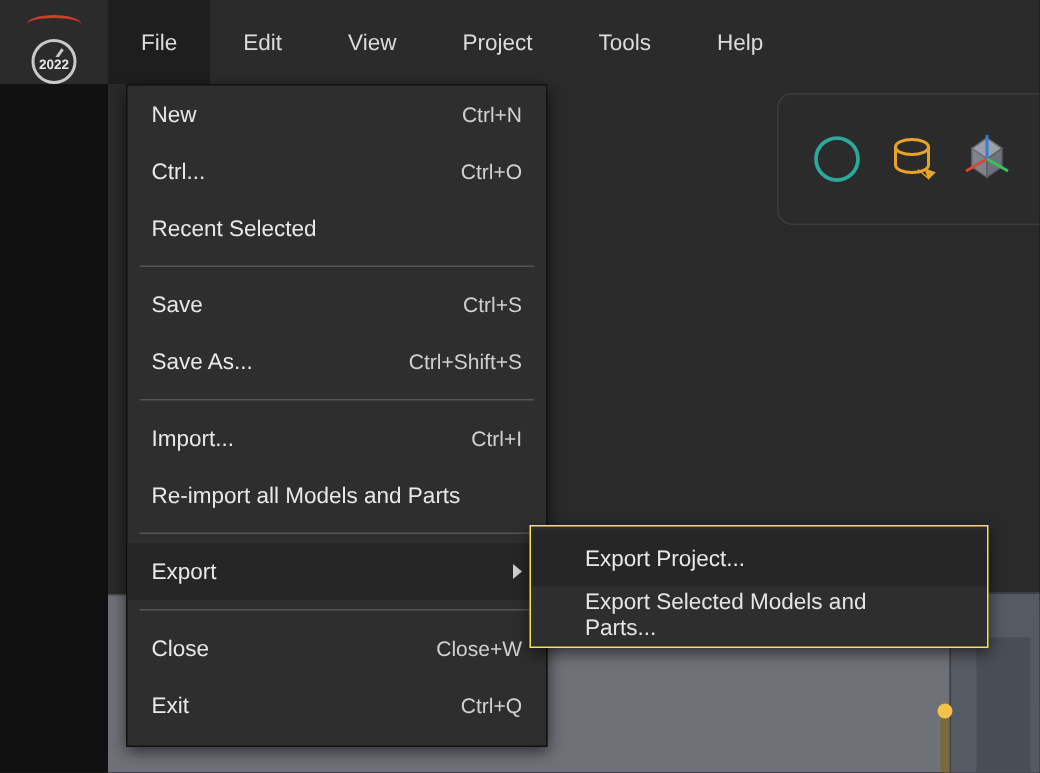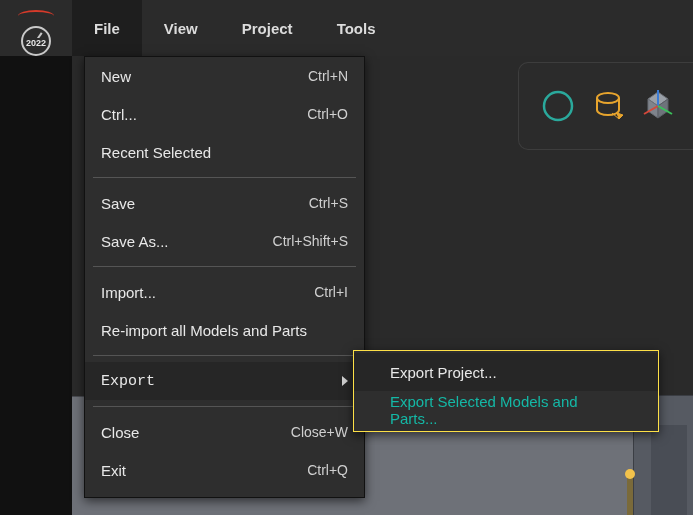--- a/index.html
+++ b/index.html
@@ -57,21 +57,20 @@
     color: #e6e6e6;
     background: #2b2b2b;
     padding: 0 1px;
   }
   .menu-item {
     padding: 0 22px;
     display: flex;
     align-items: center;
     color: #dcdcdc;
     cursor: default;
-    font-weight: bold;
   }
   .menu-item.active {
     background: #1e1e1e;
   }
 
   
   .left-strip {
     position: absolute;
     top: 56px; left: 0;
     width: 72px; bottom: 0;
@@ -154,21 +153,21 @@
   .dd-row {
     height: 38px;
     display: flex;
     align-items: center;
     padding: 0 16px;
     justify-content: space-between;
     color: #e8e8e8;
   }
   .dd-row .lbl { white-space: nowrap; }
   .dd-row .sc { color: #d0d0d0; font-size: 14px; }
-  .dd-row.hover { background: #262626; font-family: Liberation Mono, monospace; }
+  .dd-row.hover { background: #262626; }
   .dd-row.has-sub::after {
     content: "";
     width: 0; height: 0;
     border-top: 5px solid transparent;
     border-bottom: 5px solid transparent;
     border-left: 6px solid #cfcfcf;
     margin-left: 8px;
   }
   .dd-row.has-sub { justify-content: flex-start; }
   .dd-row.has-sub .lbl { flex: 1; }
@@ -189,35 +188,37 @@
     padding: 2px 0;
   }
   .sub-row {
     height: 38px;
     display: flex;
     align-items: center;
     padding: 0 36px 0 36px;
     color: #e8e8e8;
   }
   .sub-row.hover { background: #262626; }
-  .sub-row.disabled { color: #14b8a6; }
+  .sub-row.disabled { color: #e5e5e5; }
 </style>
 </head>
 <body>
 
 <div class="menubar">
   <div class="logo-cell">
     <div class="logo-arc"></div>
     <div class="logo-dial"></div>
     <div class="logo-year">2022</div>
   </div>
   <div class="menu-item active">File</div>
+  <div class="menu-item">Edit</div>
   <div class="menu-item">View</div>
   <div class="menu-item">Project</div>
   <div class="menu-item">Tools</div>
+  <div class="menu-item">Help</div>
 </div>
 
 <div class="left-strip"></div>
 
 <div class="viewport">
   <div class="ground"></div>
   <div class="block"></div>
   <div class="block2"></div>
   <div class="stick"></div>
 </div>

